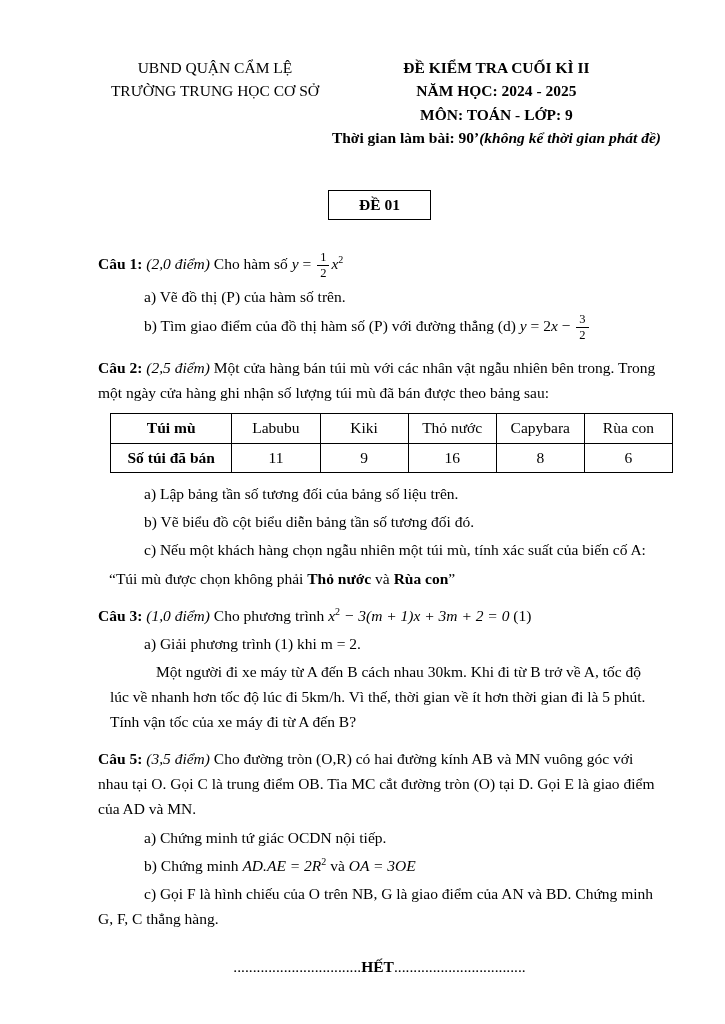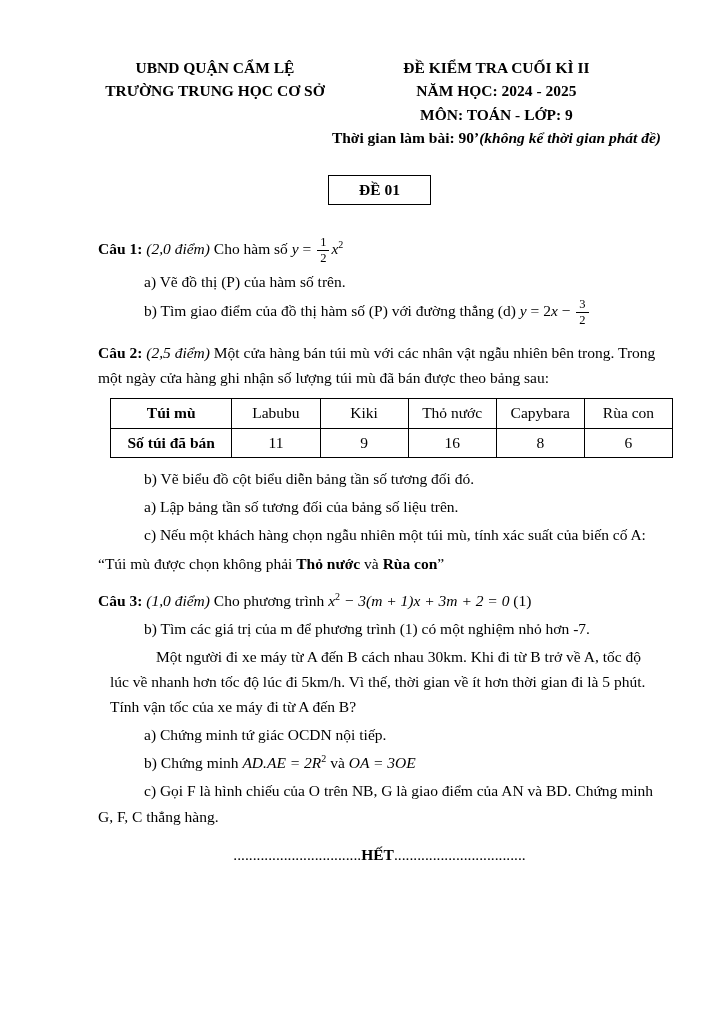--- a/index.html
+++ b/index.html
@@ -9,44 +9,44 @@
     font-family: "Liberation Serif", "DejaVu Serif", serif;
     font-size: 15.5px;
     overflow: hidden;
   }
   .page {
     box-sizing: border-box;
     width: 725px; height: 1024px;
     padding: 56px 64px 0 98px;
   }
   .header { display: flex; }
-  .h-left { width: 238px; text-align: center; font-weight: bold; line-height: 1.5; }
+  .h-left { width: 238px; text-align: center; font-weight: normal; line-height: 1.5; }
   .h-right { flex: 1; text-align: center; font-weight: bold; line-height: 1.5; }
   .underline { display: inline-block; border-bottom: 1.5px solid #000; padding: 0 4px 2px 4px; }
   .h-time { white-space: nowrap; }
   .b { font-weight: bold; text-align: right; }
   .i { font-style: italic; }
   .mi { font-style: italic; }
-  .code-wrap { text-align: center; margin: 26px 0 30px 0; }
+  .code-wrap { text-align: center; margin: 41px 0 30px 0; }
   .code-box { display: inline-block; border: 1px solid #000; padding: 5px 30px; font-weight: bold; }
   .q { margin-top: 12px; line-height: 1.62; }
   .item { text-indent: 46px; line-height: 1.62; margin: 3px 0; }
-  .cont { line-height: 1.62; margin: 3px 0; }
+  .cont { line-height: 1.62; margin: 3px 11px; }
   .para { text-indent: 46px; line-height: 1.62; margin: 3px 12px; }
   .frac {
     display: inline-block; vertical-align: middle; text-align: center;
     text-indent: 0; font-size: 12.5px; line-height: 1.2; margin: 0 2px;
   }
   .frac .num { display: block; border-bottom: 1px solid #000; padding: 0 3px; }
   .frac .den { display: block; padding: 0 3px; }
   sup.sup { font-size: 10px; line-height: 0; }
   table.bags { border-collapse: collapse; width: 100%; margin: 8px 0 8px 12px; table-layout: fixed; }
   table.bags td { border: 1px solid #000; text-align: center; padding: 3px 4px; line-height: 1.45; }
   table.bags td.first { width: 20%; }
-  .footer { text-align: center; margin-top: 14px; line-height: 1.6; }
+  .footer { text-align: center; margin-top: 24px; line-height: 1.6; }
 </style>
 </head>
 <body>
 
 <div class="page">
 
   <div class="header">
     <div class="h-left">
       <div>UBND QUẬN CẨM LỆ</div>
       <div>TRƯỜNG TRUNG HỌC CƠ SỞ</div>
@@ -98,37 +98,42 @@
     <tr>
       <td class="first b">Số túi đã bán</td>
       <td>11</td>
       <td>9</td>
       <td>16</td>
       <td>8</td>
       <td>6</td>
     </tr>
   </tbody>
     </table>
+  <div class="item">a) Lập bảng tần số tương đối của bảng số liệu trên.</div>
   <div class="item">b) Vẽ biểu đồ cột biểu diễn bảng tần số tương đối đó.</div>
-  <div class="item">a) Lập bảng tần số tương đối của bảng số liệu trên.</div>
   <div class="item">c) Nếu một khách hàng chọn ngẫu nhiên một túi mù, tính xác suất của biến cố A:</div>
   <div class="cont"><span>“Túi mù được chọn không phải </span><span class="b">Thỏ nước</span><span> và </span><span class="b">Rùa con</span><span>”</span></div>
 
   <div class="q">
     <span class="b">Câu 3:</span>
     <span class="i">(1,0 điểm)</span>
     <span>Cho phương trình</span>
     <span class="mi">x</span><sup class="sup">2</sup>
     <span class="mi">− 3(m + 1)x + 3m + 2 = 0</span>
     <span>(1)</span>
   </div>
-  <div class="item">b) Tìm các giá trị của m để phương trình (1) có một nghiệm nhỏ hơn -7.</div>
+  <div class="item">a) Giải phương trình (1) khi m = 2.</div>
 
   <div class="para">Một người đi xe máy từ A đến B cách nhau 30km. Khi đi từ B trở về A, tốc độ lúc về nhanh hơn tốc độ lúc đi 5km/h. Vì thế, thời gian về ít hơn thời gian đi là 5 phút. Tính vận tốc của xe máy đi từ A đến B?</div>
 
+  <div class="q">
+    <span class="b">Câu 5:</span>
+    <span class="i">(3,5 điểm)</span>
+    <span>Cho đường tròn (O,R) có hai đường kính AB và MN vuông góc với nhau tại O. Gọi C là trung điểm OB. Tia MC cắt đường tròn (O) tại D. Gọi E là giao điểm của AD và MN.</span>
+  </div>
   <div class="item">a) Chứng minh tứ giác OCDN nội tiếp.</div>
   <div class="item">
     <span>b) Chứng minh</span>
     <span class="mi">AD.AE = 2R</span><sup class="sup">2</sup>
     <span>và</span>
     <span class="mi">OA = 3OE</span>
   </div>
   <div class="item">c) Gọi F là hình chiếu của O trên NB, G là giao điểm của AN và BD. Chứng minh G, F, C thẳng hàng.</div>
 
   <div class="footer"><span>.................................</span><span class="b">HẾT</span><span>..................................</span></div>

